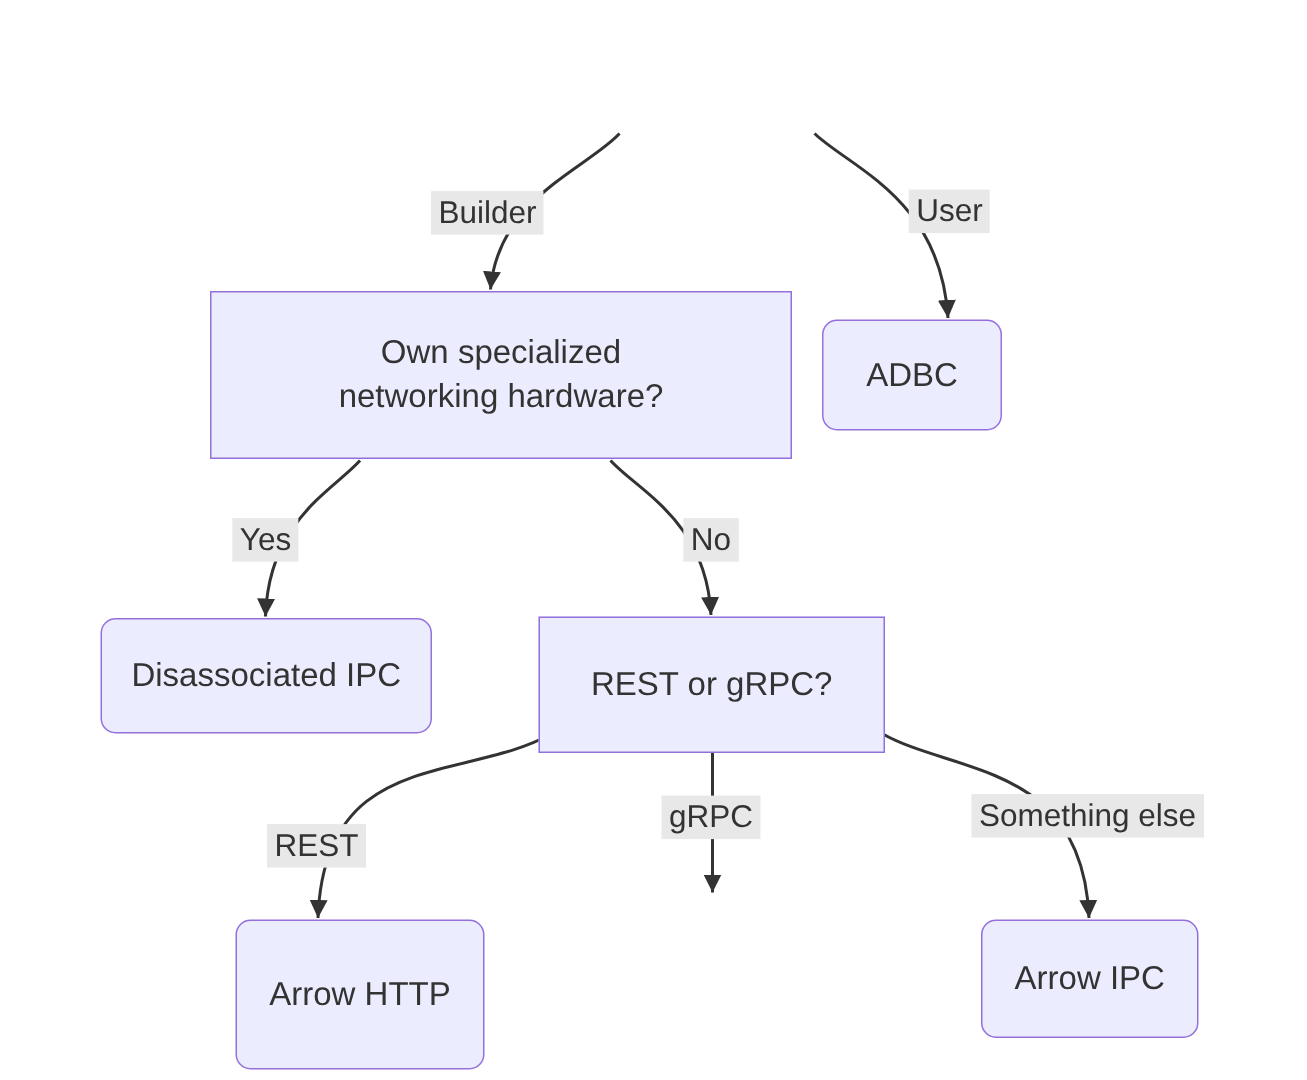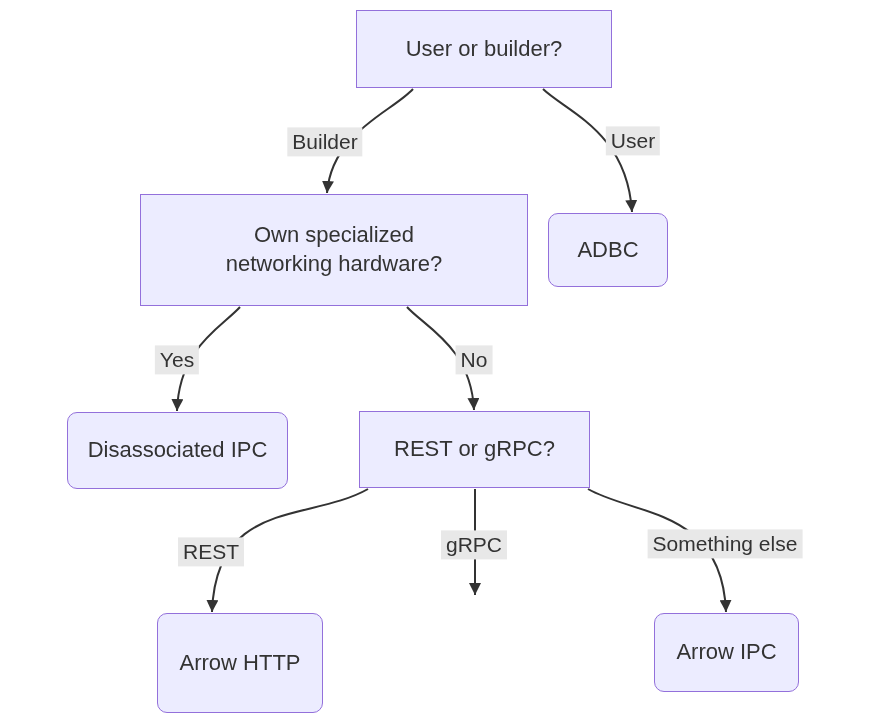--- a/index.html
+++ b/index.html
@@ -68,43 +68,42 @@
     </defs>
     <path class="edge" d="M 413 89 C 392 112 332 132 327 193" marker-end="url(#arrowhead)"></path>
     <path class="edge" d="M 543 89 C 567 112 627 132 632 212" marker-end="url(#arrowhead)"></path>
     <path class="edge" d="M 240 307 C 222 327 179 347 177 411" marker-end="url(#arrowhead)"></path>
     <path class="edge" d="M 407 307 C 425 327 471 347 474 410" marker-end="url(#arrowhead)"></path>
     <path class="edge" d="M 368 489 C 310 522 216 498 212 612" marker-end="url(#arrowhead)"></path>
     <path class="edge" d="M 475 489 L 475 595" marker-end="url(#arrowhead)"></path>
     <path class="edge" d="M 588 489 C 635 516 722 508 726 612" marker-end="url(#arrowhead)"></path>
   </svg>
 
-  <div class="node" style="left:356px; top:10px; width:256px; height:78px;">User or builder?</div>
 
   <div class="node" style="left:140px; top:194px; width:388px; height:112px;">Own specialized
 networking hardware?</div>
 
-  <div class="node" style="left:359px; top:411px; width:231px; height:77px;">REST or gRPC?</div>
+  <div class="node" style="left:359px; top:411px; width:231px; height:91px;">REST or gRPC?</div>
 
   <div class="node rounded" style="left:548px; top:213px; width:120px; height:74px;">ADBC</div>
 
   <div class="node rounded" style="left:67px; top:412px; width:221px; height:77px;">Disassociated IPC</div>
 
   <div class="node rounded" style="left:129px; top:613px; width:166px; height:100px;margin-left:28px;">Arrow HTTP</div>
 
 
   <div class="node rounded" style="left:654px; top:613px; width:145px; height:79px;">Arrow IPC</div>
 
   <div class="edge-label" style="left:325px; top:142px;text-align:center;">Builder</div>
 
   <div class="edge-label" style="left:633px; top:141px;">User</div>
 
   <div class="edge-label" style="left:177px; top:360px;">Yes</div>
 
   <div class="edge-label" style="left:474px; top:360px;">No</div>
 
-  <div class="edge-label" style="left:211px; top:552px;">REST</div>
+  <div class="edge-label" style="left:211px; top:564px;">REST</div>
 
   <div class="edge-label" style="left:474px; top:545px;">gRPC</div>
 
   <div class="edge-label" style="left:725px; top:544px;">Something else</div>
 
 </div>
 
 </body></html>

